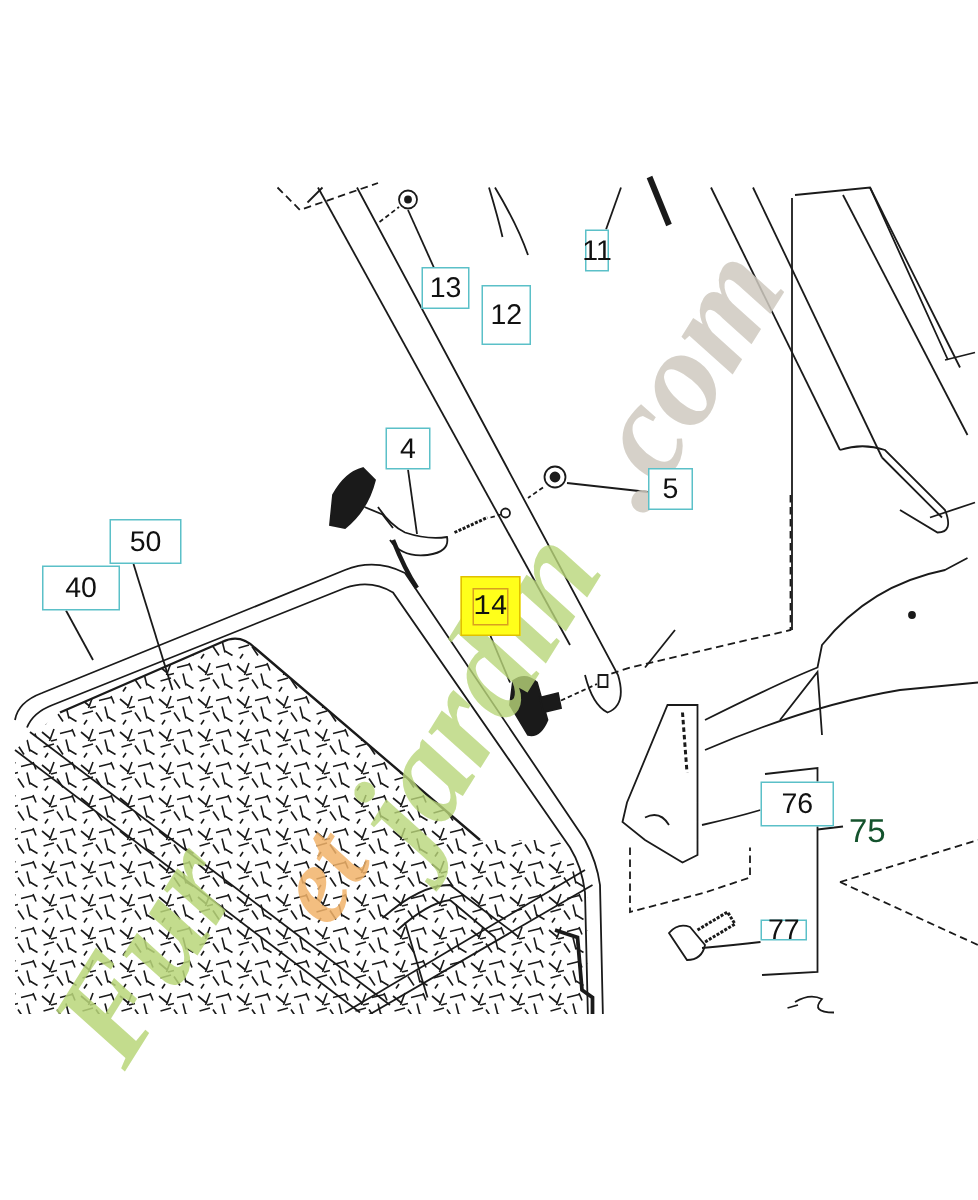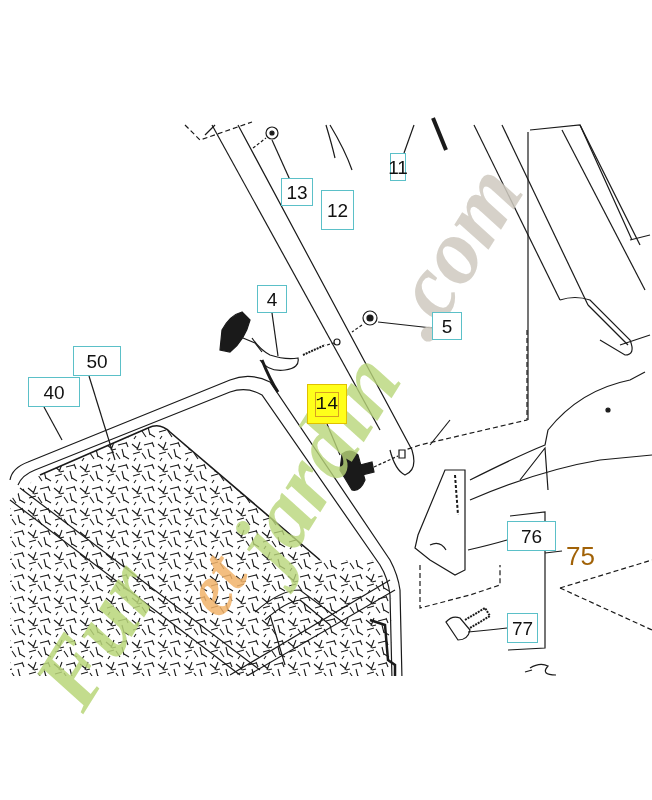--- a/index.html
+++ b/index.html
@@ -14,23 +14,23 @@
       font-family: "Liberation Sans", sans-serif;
       font-size: 19px;
       line-height: 1;
       display: flex; align-items: center; justify-content: center;
       box-sizing: border-box;
       cursor: pointer;
     }
     .callout.highlight { background: #ffff1a; border-color: #e0c000; }
     .plain-label {
       position: absolute;
-      color: #a16207;
+      color: #14532d;
       font-family: "Liberation Sans", sans-serif;
-      font-size: 26px;
+      font-size: 22px;
       line-height: 1;
     }
     .watermark {
       position: absolute;
       font-family: "Liberation Serif", serif;
       font-style: italic;
       font-weight: bold;
       pointer-events: none;
       white-space: nowrap;
       transform-origin: left bottom;
@@ -177,18 +177,18 @@
   </div>
   <div class="callout" style="left:28px; top:377px; width:52px; height:30px;">
     <span>40</span>
   </div>
   <div class="callout highlight" style="left:307px; top:384px; width:40px; height:40px;">
     <span style="border:1px solid #d8a020; padding:2px 0;font-family:Liberation Mono, monospace;">14</span>
   </div>
   <div class="callout" style="left:507px; top:521px; width:49px; height:30px;">
     <span>76</span>
   </div>
-  <div class="callout" style="left:507px; top:613px; width:31px; height:30px;">
+  <div class="callout" style="left:507px; top:613px; width:31px; height:14px;">
     <span>77</span>
   </div>
 
   <div class="plain-label" style="left:566px; top:543px;">75</div>
 </div>
 
 </body></html>

